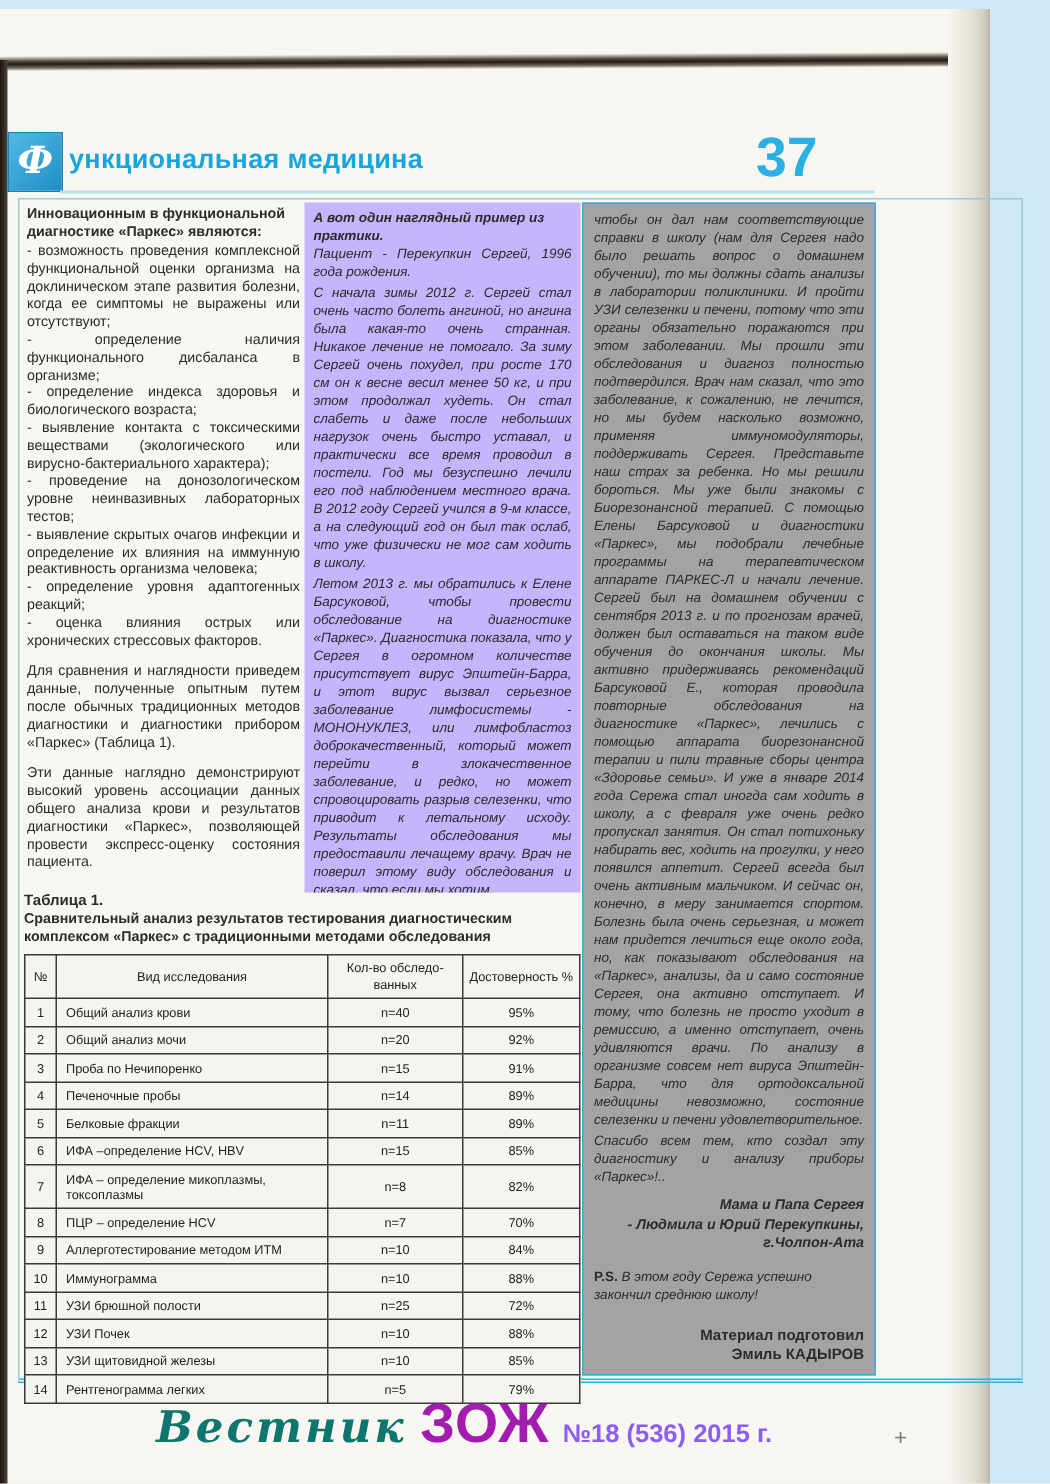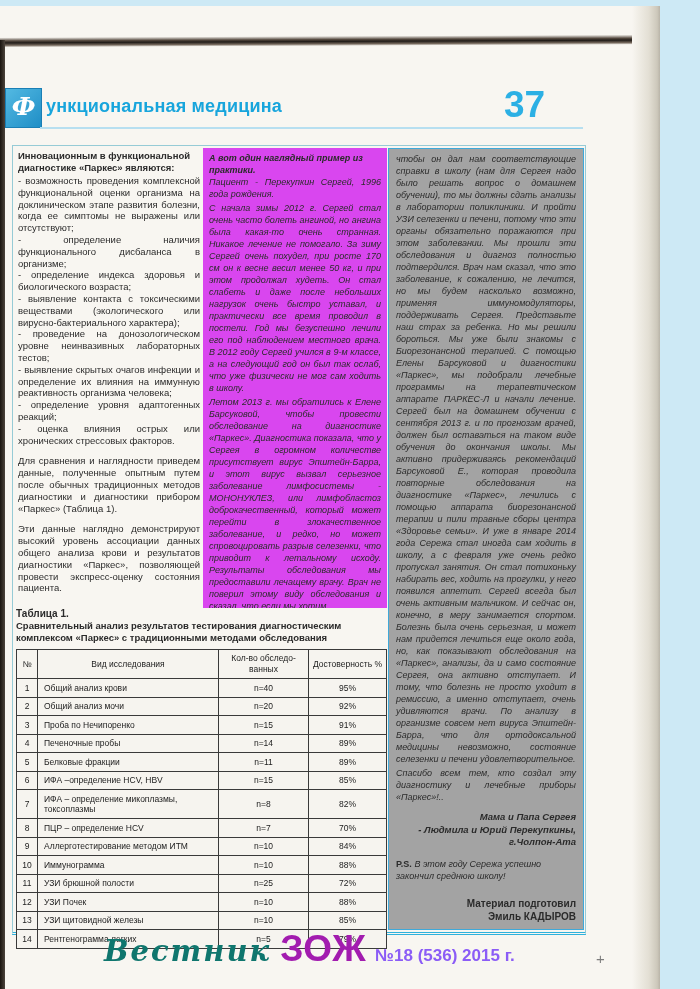--- a/index.html
+++ b/index.html
@@ -38,30 +38,29 @@
     position:absolute; left:46px; top:90px; margin:0;
     color:#18a5dc; font-size:18px; font-weight:bold; letter-spacing:0.2px;
   }
   .hdr-pagenum {
     position:absolute; left:504px; top:78px;
     color:#2cb0e4; font-size:37px; font-weight:bold;
   }
   .hdr-rule { position:absolute; left:40px; top:121px; width:543px; height:2px; background:#b7dff0; }
   
   .content {
-    position:absolute; left:12px; top:126px; width:574px; height:790px;
+    position:absolute; left:12px; top:126px; width:670px; height:790px;
     border:1px solid #96cbd6; border-bottom:3px double #2fb2dc;
     box-sizing:border-box;
-    margin-top:13px;
   }
   .col { position:absolute; box-sizing:border-box; overflow:hidden; }
   .col-left { left:3px; top:4px; width:186px; height:456px; padding:0 2px; }
   .col-mid  {
     left:190px; top:2px; width:184px; height:460px;
-    background:#d946ef; padding:4px 6px;
+    background:#c4b5fd; padding:4px 6px;
   }
   .col-right {
     left:375px; top:2px; width:196px; height:782px;
     background:#a3a3a3; border:1px solid #3fa9d9;
     padding:4px 7px; display:flex; flex-direction:column;
   }
   .lead-heading { margin:0 0 1px; font-size:9.5px; line-height:12px; font-weight:bold; }
   .bullet, .para {
     margin:0; font-size:9.5px; line-height:11.8px; text-align:justify;
   }
@@ -145,21 +144,21 @@
       <p class="para-i">Пациент - Перекупкин Сергей, 1996 года рождения.</p>
           <p class="para-i">С начала зимы 2012 г. Сергей стал очень часто болеть ангиной, но ангина была какая-то очень странная. Никакое лечение не помогало. За зиму Сергей очень похудел, при росте 170 см он к весне весил менее 50 кг, и при этом продолжал худеть. Он стал слабеть и даже после небольших нагрузок очень быстро уставал, и практически все время проводил в постели. Год мы безуспешно лечили его под наблюдением местного врача. В 2012 году Сергей учился в 9-м классе, а на следующий год он был так ослаб, что уже физически не мог сам ходить в школу.</p>
           <p class="para-i">Летом 2013 г. мы обратились к Елене Барсуковой, чтобы провести обследование на диагностике «Паркес». Диагностика показала, что у Сергея в огромном количестве присутствует вирус Эпштейн-Барра, и этот вирус вызвал серьезное заболевание лимфосистемы - МОНОНУКЛЕЗ, или лимфобластоз доброкачественный, который может перейти в злокачественное заболевание, и редко, но может спровоцировать разрыв селезенки, что приводит к летальному исходу. Результаты обследования мы предоставили лечащему врачу. Врач не поверил этому виду обследования и сказал, что если мы хотим,</p>
         </div>
     </section>
 
     <section class="col col-right">
       <div>
 
       <p class="para-i">чтобы он дал нам соответствующие справки в школу (нам для Сергея надо было решать вопрос о домашнем обучении), то мы должны сдать анализы в лаборатории поликлиники. И пройти УЗИ селезенки и печени, потому что эти органы обязательно поражаются при этом заболевании. Мы прошли эти обследования и диагноз полностью подтвердился. Врач нам сказал, что это заболевание, к сожалению, не лечится, но мы будем насколько возможно, применяя иммуномодуляторы, поддерживать Сергея. Представьте наш страх за ребенка. Но мы решили бороться. Мы уже были знакомы с Биорезонансной терапией. С помощью Елены Барсуковой и диагностики «Паркес», мы подобрали лечебные программы на терапевтическом аппарате ПАРКЕС-Л и начали лечение. Сергей был на домашнем обучении с сентября 2013 г. и по прогнозам врачей, должен был оставаться на таком виде обучения до окончания школы. Мы активно придерживаясь рекомендаций Барсуковой Е., которая проводила повторные обследования на диагностике «Паркес», лечились с помощью аппарата биорезонансной терапии и пили травные сборы центра «Здоровье семьи». И уже в январе 2014 года Сережа стал иногда сам ходить в школу, а с февраля уже очень редко пропускал занятия. Он стал потихоньку набирать вес, ходить на прогулки, у него появился аппетит. Сергей всегда был очень активным мальчиком. И сейчас он, конечно, в меру занимается спортом. Болезнь была очень серьезная, и может нам придется лечиться еще около года, но, как показывают обследования на «Паркес», анализы, да и само состояние Сергея, она активно отступает. И тому, что болезнь не просто уходит в ремиссию, а именно отступает, очень удивляются врачи. По анализу в организме совсем нет вируса Эпштейн-Барра, что для ортодоксальной медицины невозможно, состояние селезенки и печени удовлетворительное.</p>
-          <p class="para-i">Спасибо всем тем, кто создал эту диагностику и лечебные приборы «Паркес»!..</p>
+          <p class="para-i">Спасибо всем тем, кто создал эту диагностику и анализу приборы «Паркес»!..</p>
         </div>
       <div class="signature">
 
       <div class="sig-line">Мама и Папа Сергея</div>
           <div class="sig-line">- Людмила и Юрий Перекупкины,</div>
           <div class="sig-line">г.Чолпон-Ата</div>
         </div>
       <p class="ps">
         <span class="ps-label">P.S.</span>
         <span class="ps-text">В этом году Сережа успешно закончил среднюю школу!</span>

